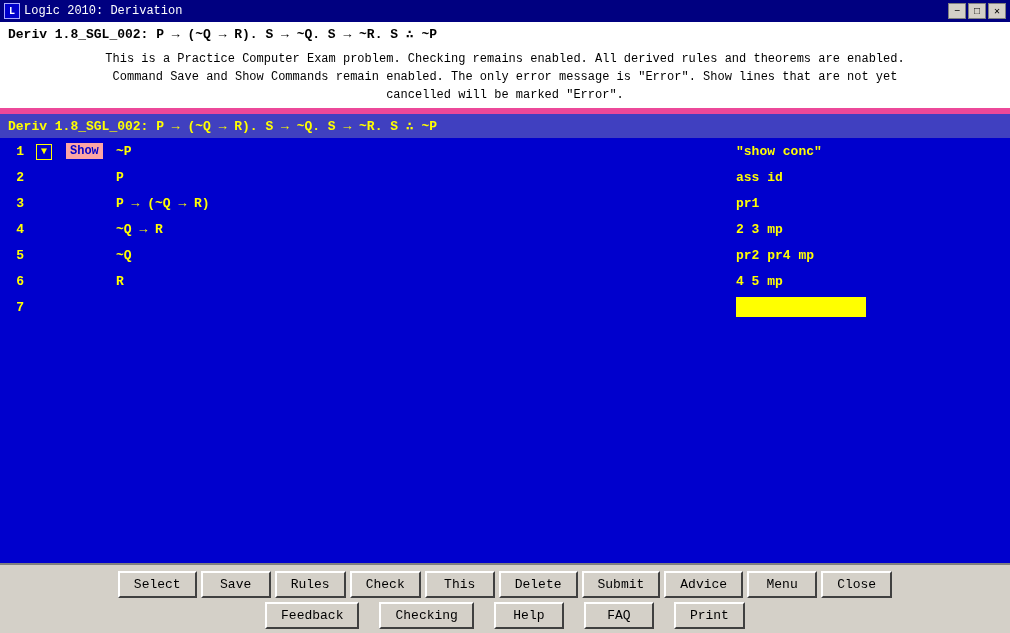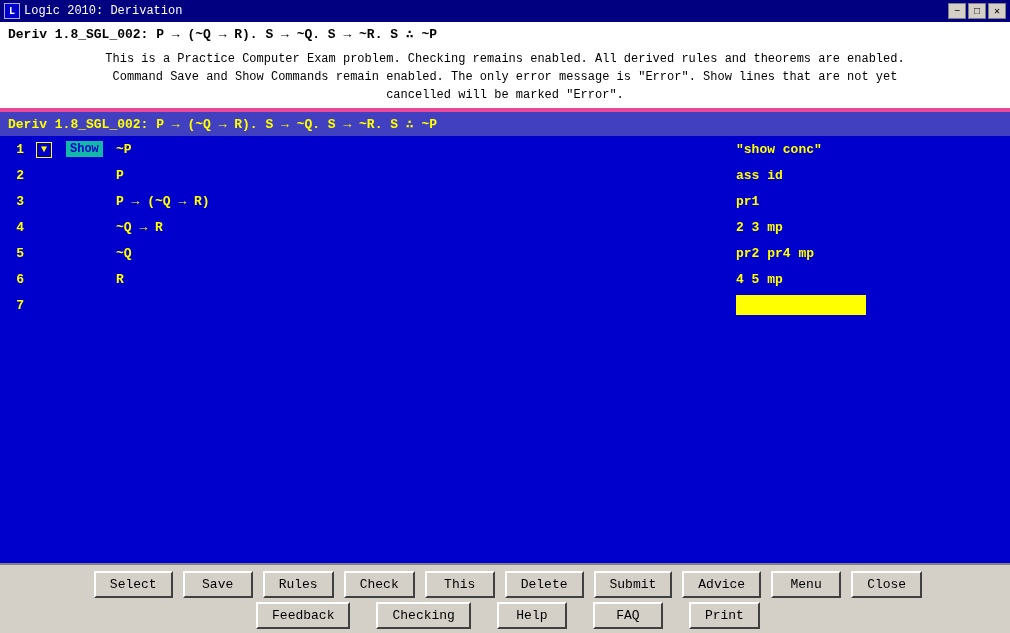--- a/index.html
+++ b/index.html
@@ -69,21 +69,21 @@
       flex-shrink: 0;
     }
     .header-info {
       background: white;
       padding: 4px 20px;
       font-size: 12px;
       color: black;
       line-height: 1.5;
       text-align: center;
       flex-shrink: 0;
-      border-bottom: 4px solid #ec4899;
+      border-bottom: 6px solid #ec4899;
     }
 
     
     .main-area {
       display: flex;
       flex: 1;
       overflow: hidden;
     }
 
     
@@ -145,21 +145,21 @@
       min-width: 300px;
     }
     .col-justification {
       width: 160px;
     }
     .col-extra {
       width: 120px;
     }
 
     .show-btn {
-      background: #14b8a6;
+      background: #fca5a5;
       color: #0000cd;
       border: none;
       padding: 1px 4px;
       font-size: 12px;
       font-weight: bold;
       cursor: pointer;
       font-family: 'Courier New', Courier, monospace;
     }
 
     .dropdown-arrow {
@@ -206,21 +206,20 @@
       border-top: 2px solid #ffffff;
       border-left: 2px solid #ffffff;
       border-right: 2px solid #404040;
       border-bottom: 2px solid #404040;
       padding: 4px 14px;
       font-size: 13px;
       font-family: 'Courier New', Courier, monospace;
       cursor: pointer;
       min-width: 70px;
       text-align: center;
-      margin-left: 6px;
     }
   </style>
 </head>
 <body>
 
 <div class="title-bar">
   <div class="title-bar-left">
     <div class="title-icon">L</div>
     <span>Logic 2010: Derivation</span>
   </div>

